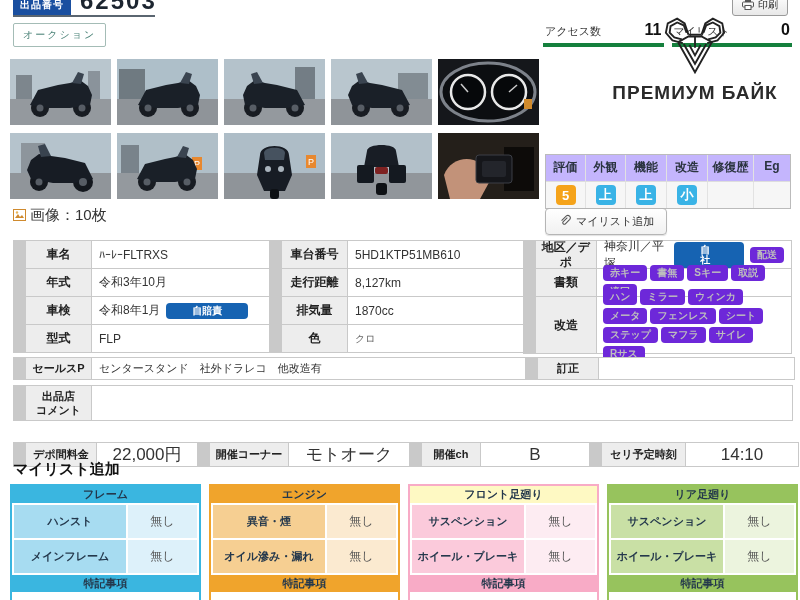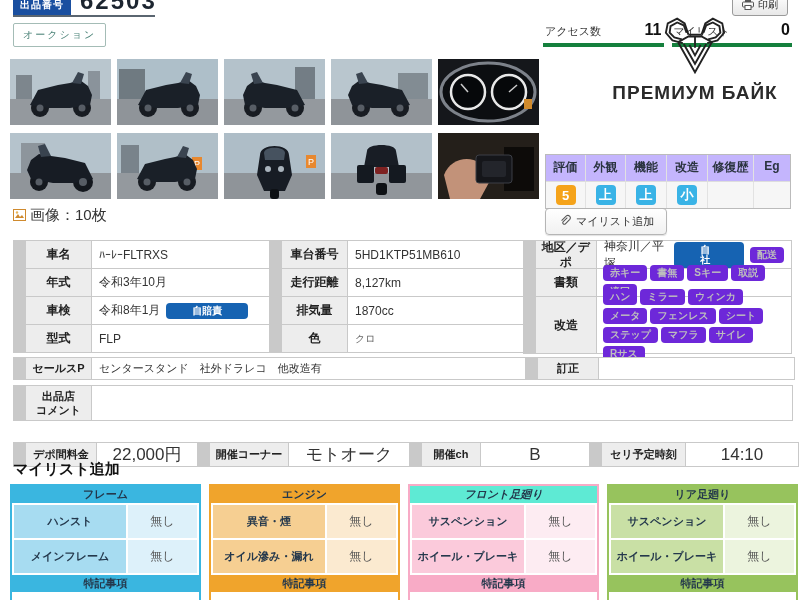--- a/index.html
+++ b/index.html
@@ -418,21 +418,21 @@
       </div>
       <div class="dmg-row">
         <div class="dmg-l">オイル滲み・漏れ</div>
         <div class="dmg-v">無し</div>
       </div>
       <div class="dmg-h dmg-note" style="background-color: rgb(240, 164, 44);">特記事項</div>
       <div class="dmg-body"></div>
     </div>
 
     <div class="dmg t2">
-      <div class="dmg-h" style="background-color: #5eead4; font-style: italic;">フロント足廻り</div>
+      <div class="dmg-h" style="background-color: #fef9c3;">フロント足廻り</div>
       <div class="dmg-row">
         <div class="dmg-l">サスペンション</div>
         <div class="dmg-v">無し</div>
       </div>
       <div class="dmg-row">
         <div class="dmg-l">ホイール・ブレーキ</div>
         <div class="dmg-v">無し</div>
       </div>
       <div class="dmg-h dmg-note" style="background-color: rgb(248, 171, 198);">特記事項</div>
       <div class="dmg-body"></div>

